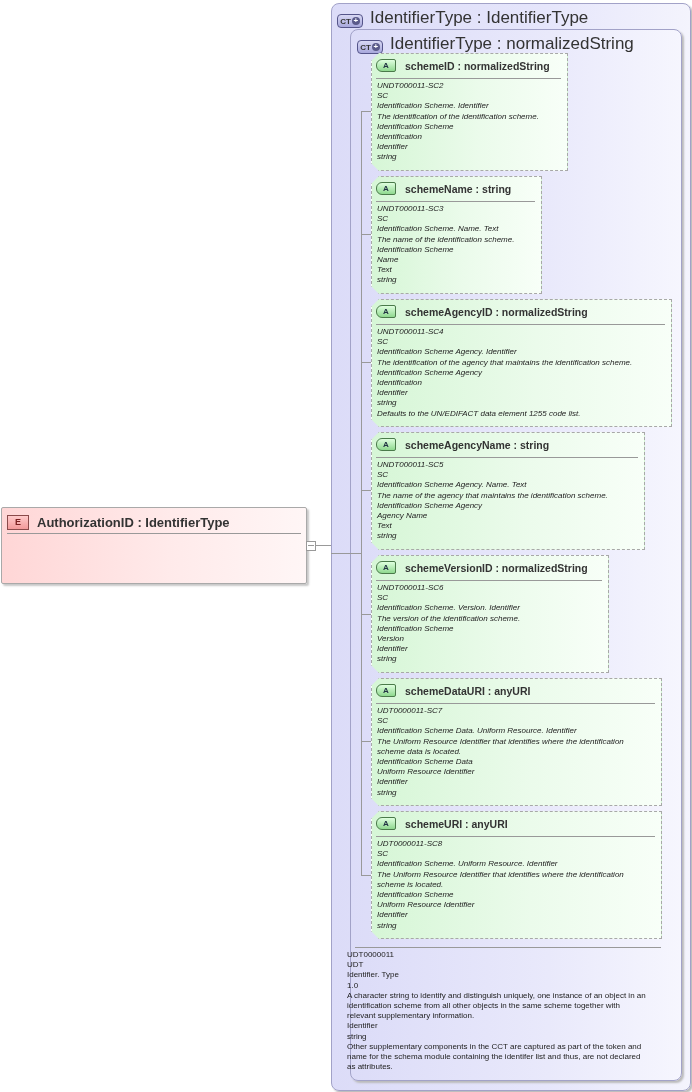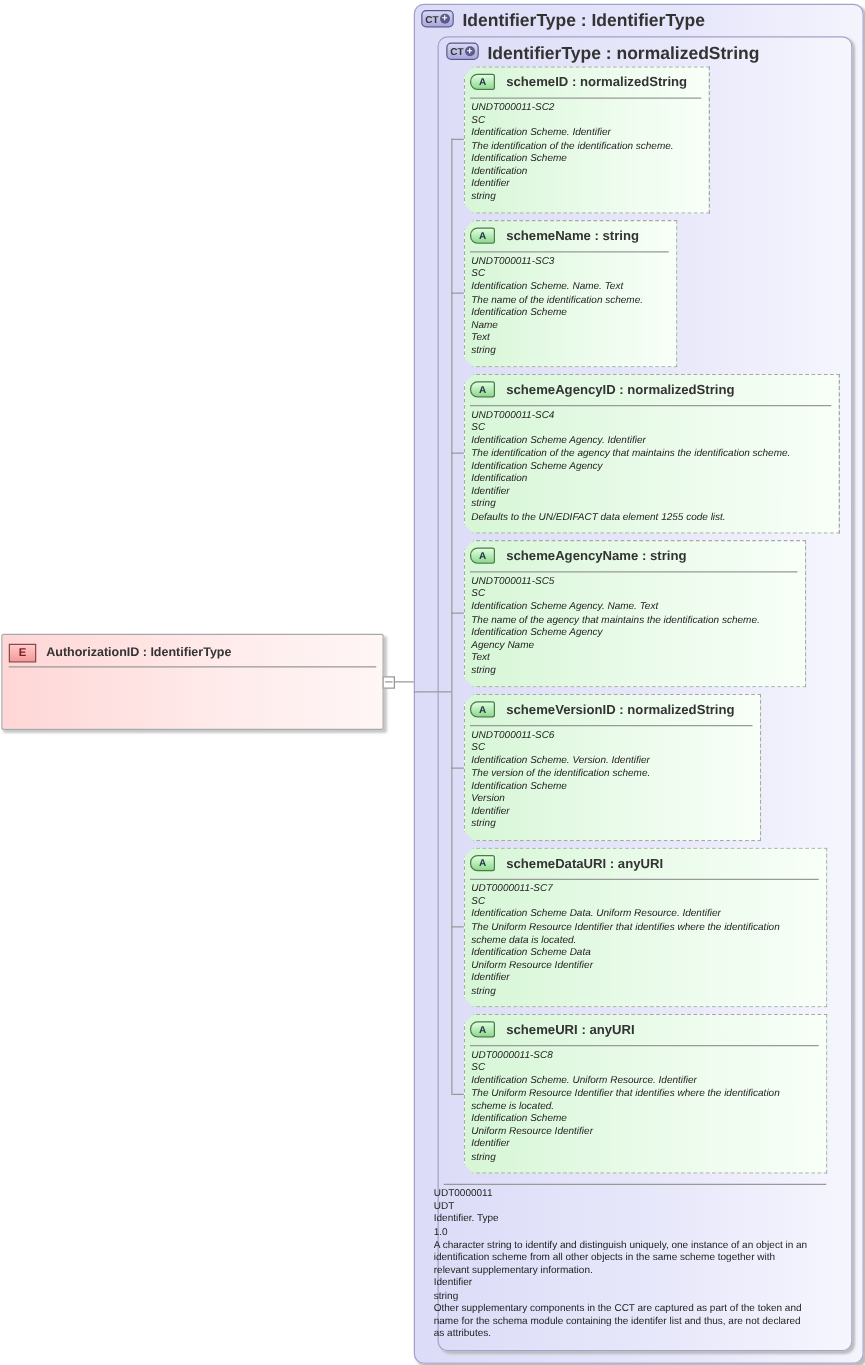--- a/index.html
+++ b/index.html
@@ -7,46 +7,46 @@
          font-family:"Liberation Sans", sans-serif; color:#222; }
 
   
   .elem { position:absolute; left:1px; top:507px; width:304px; height:75px;
           border:1px solid #a9a9a9; border-radius:2px;
           background:linear-gradient(90deg,#ffd6d6 0%,#ffeaea 55%,#fff6f6 100%);
           box-shadow:2px 2px 2px #c8c8c8; }
   .elem-head { position:absolute; left:5px; top:6px; height:16px; display:flex; align-items:center; }
   .badge-e { width:20px; height:13px; border:1px solid #8a4a4a; background:linear-gradient(#ffcaca,#f39a9a);
              font-size:9px; font-weight:bold; color:#7a2020; text-align:center; line-height:13px; }
-  .elem-title { margin-left:8px; font-size:10px; font-weight:bold; color:#333; }
+  .elem-title { margin-left:8px; font-size:13px; font-weight:bold; color:#333; }
   .elem-sep { position:absolute; left:5px; right:5px; top:25px; border-top:1px solid #999; }
   .elem-desc { position:absolute; left:6px; top:28px; right:6px; font-size:8px; font-style:italic;
                line-height:10.5px; color:#222; }
 
   .conn-box { position:absolute; left:306px; top:541px; width:8px; height:8px; border:1px solid #999; background:#fff; }
   .conn-box:after { content:""; position:absolute; left:1px; right:1px; top:3px; border-top:1px solid #999; }
   .hline { position:absolute; height:0; border-top:1px solid #999; }
   .vline { position:absolute; width:0; border-left:1px solid #999; }
 
   
   .ct-outer { position:absolute; left:331px; top:3px; width:358px; height:1086px;
               border:1px solid #a2a2c8; border-radius:8px;
               background:linear-gradient(90deg,#dcdcf8 0%,#e6e6fb 60%,#f4f4fd 100%);
               box-shadow:2px 2px 2px #bbb; }
   .ct-inner { position:absolute; left:350px; top:29px; width:330px; height:1050px;
               border:1px solid #a2a2c8; border-radius:8px;
               background:linear-gradient(90deg,#dcdcf8 0%,#e9e9fb 60%,#f6f6fe 100%);
               box-shadow:2px 2px 2px #bbb; }
-  .ct-head { position:absolute; display:flex; align-items:flex-start; }
+  .ct-head { position:absolute; display:flex; align-items:flex-end; }
   .badge-ct { width:24px; height:12px; border:1px solid #55558a; border-radius:4px;
               background:linear-gradient(#d8d8f4,#a8a8dc); font-size:8px; font-weight:bold; color:#333;
               display:flex; align-items:center; justify-content:center; }
   .badge-ct .plus { display:inline-block; width:8px; height:8px; border-radius:50%; background:#5a5a8a;
                     color:#fff; font-size:8px; line-height:8px; text-align:center; margin-left:1px; }
-  .ct-title { margin-left:7px; font-size:14px; font-weight:bold; color:#333; }
+  .ct-title { margin-left:7px; font-size:17px; font-weight:normal; color:#333; }
 
   
   .attr { position:absolute; left:371px; border:1px dashed #a8a8a8; border-radius:0;
           background:linear-gradient(90deg,#d6f6d6 0%,#ebfbeb 55%,#f8fff8 100%);
           box-shadow:2px 2px 2px #bdbdbd;
           clip-path:polygon(8px 0,100% 0,100% 100%,8px 100%,0 calc(100% - 8px),0 8px); }
   .attr-head { position:absolute; left:4px; top:5px; display:flex; align-items:center; }
   .badge-a { width:18px; height:11px; border:1px solid #4a7a4a; border-radius:6px 2px 2px 6px;
              background:linear-gradient(#dfffdf,#8fd98f); font-size:8px; font-weight:bold; color:#234;
              text-align:center; line-height:11px; }

